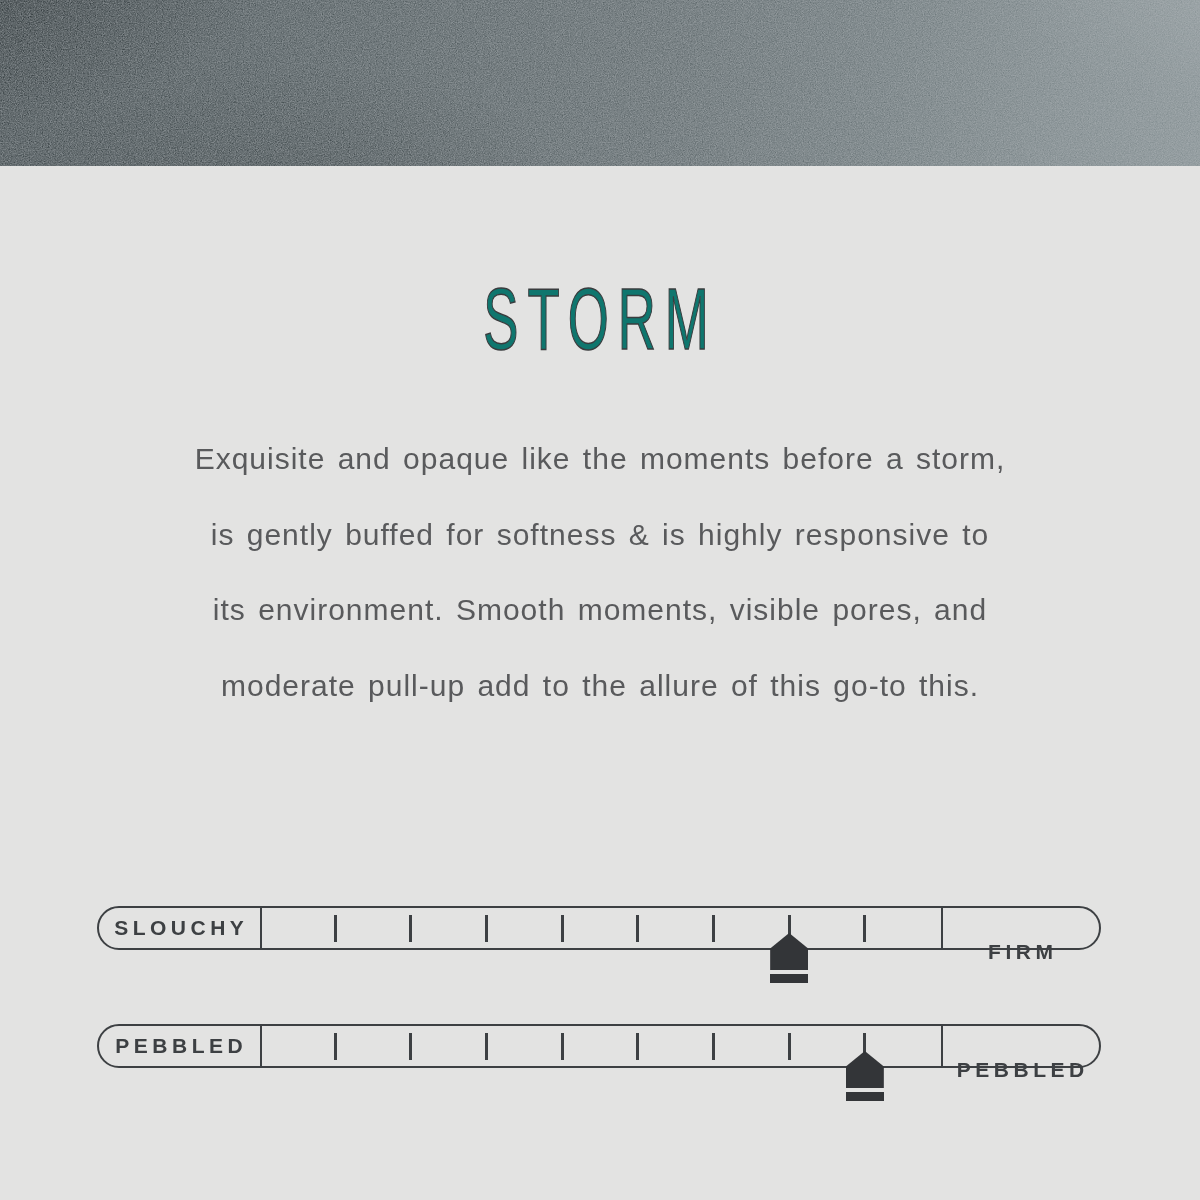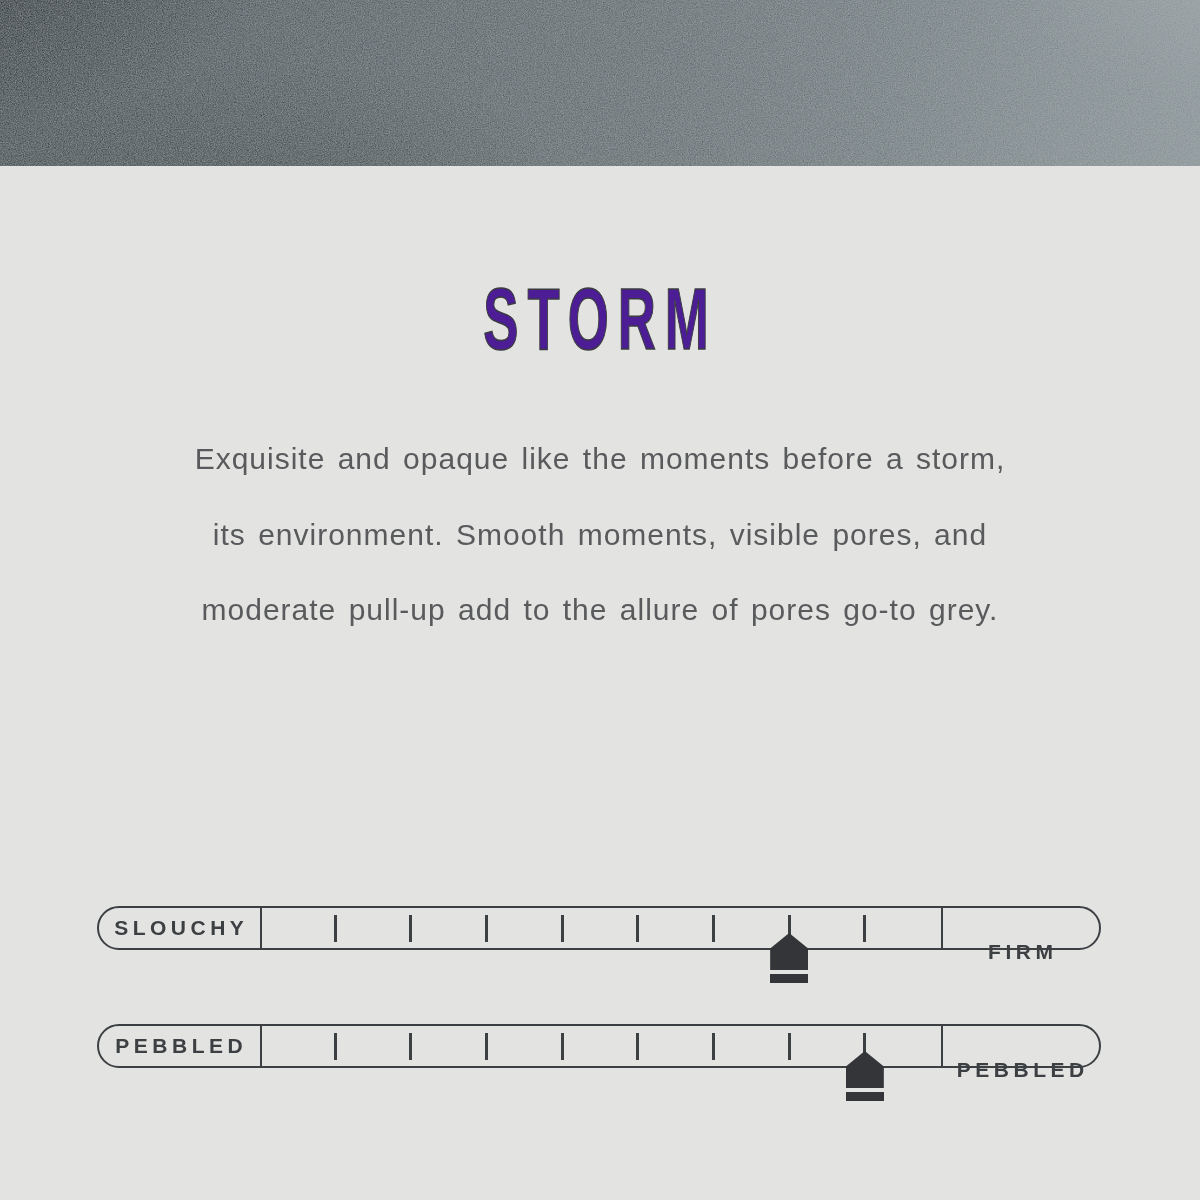--- a/index.html
+++ b/index.html
@@ -32,22 +32,22 @@
 
   
   .title {
     position: absolute;
     left: 0; top: 275px;
     width: 1200px;
     margin: 0;
     text-align: center;
     font-size: 88px;
     line-height: 88px;
-    font-weight: bold;
-    color: #4c1d95;
+    font-weight: normal;
+    color: #0f766e;
   }
   .title-text {
     display: inline-block;
     transform: scaleX(0.60);
     transform-origin: 50% 50%;
     letter-spacing: 0.17em;
     -webkit-text-stroke: 1.5px #3a3c3e;
     white-space: pre;
   }
 
@@ -145,22 +145,23 @@
       <rect width="1200" height="166" filter="url(#grain)" opacity="0.55"></rect>
     </svg>
   </div>
 
   <h1 class="title">
     <span class="title-text">STORM</span>
   </h1>
 
   <div class="description">
     <div class="desc-line">Exquisite and opaque like the moments before a storm,</div>
+    <div class="desc-line">is gently buffed for softness &amp; is highly responsive to</div>
     <div class="desc-line">its environment. Smooth moments, visible pores, and</div>
-    <div class="desc-line">moderate pull-up add to the allure of pores go-to grey.</div>
+    <div class="desc-line">moderate pull-up add to the allure of this go-to this.</div>
   </div>
 
   <div class="slider slider-1">
     <div class="section-divider left"></div>
     <div class="section-divider right"></div>
     <div class="scale-label left">SLOUCHY</div>
     <div class="scale-label right">FIRM</div>
   <div class="tick" style="left: 234.667px;"></div>
       <div class="tick" style="left: 310.333px;"></div>
       <div class="tick" style="left: 386px;"></div>

